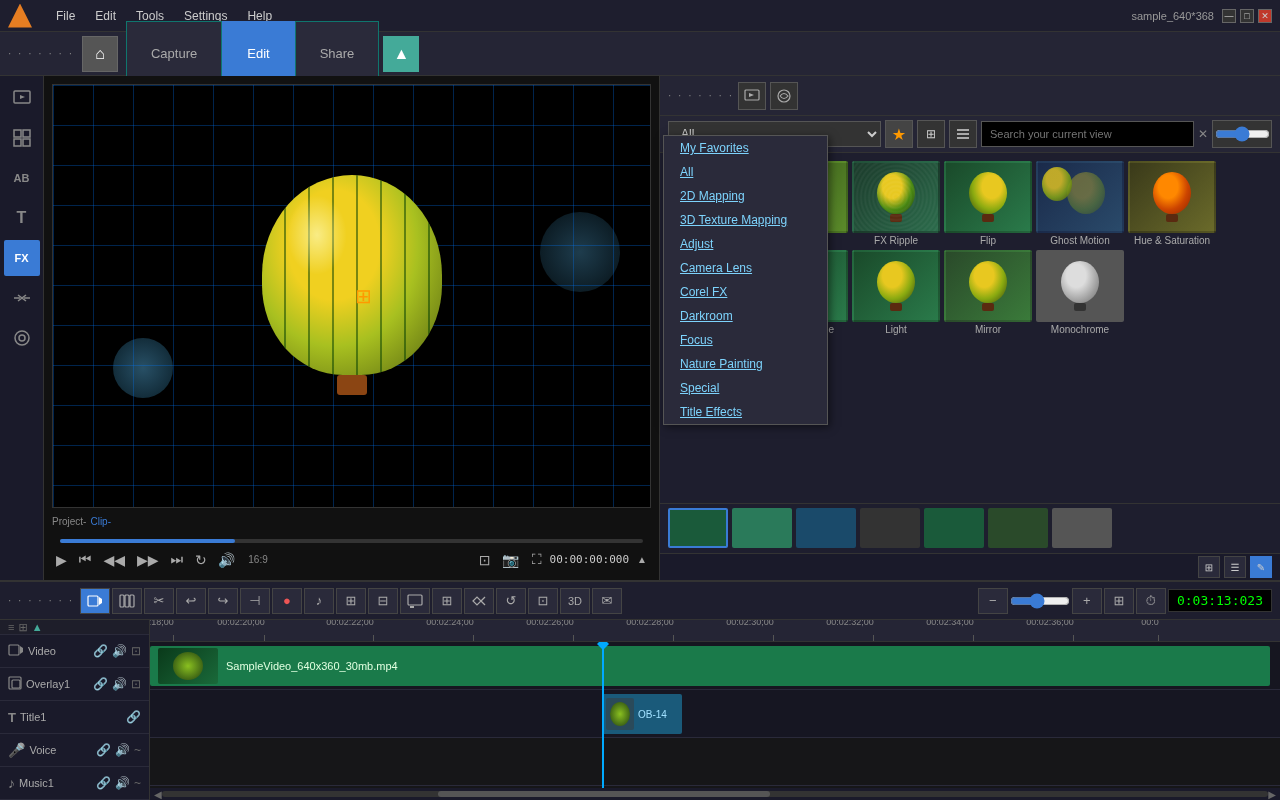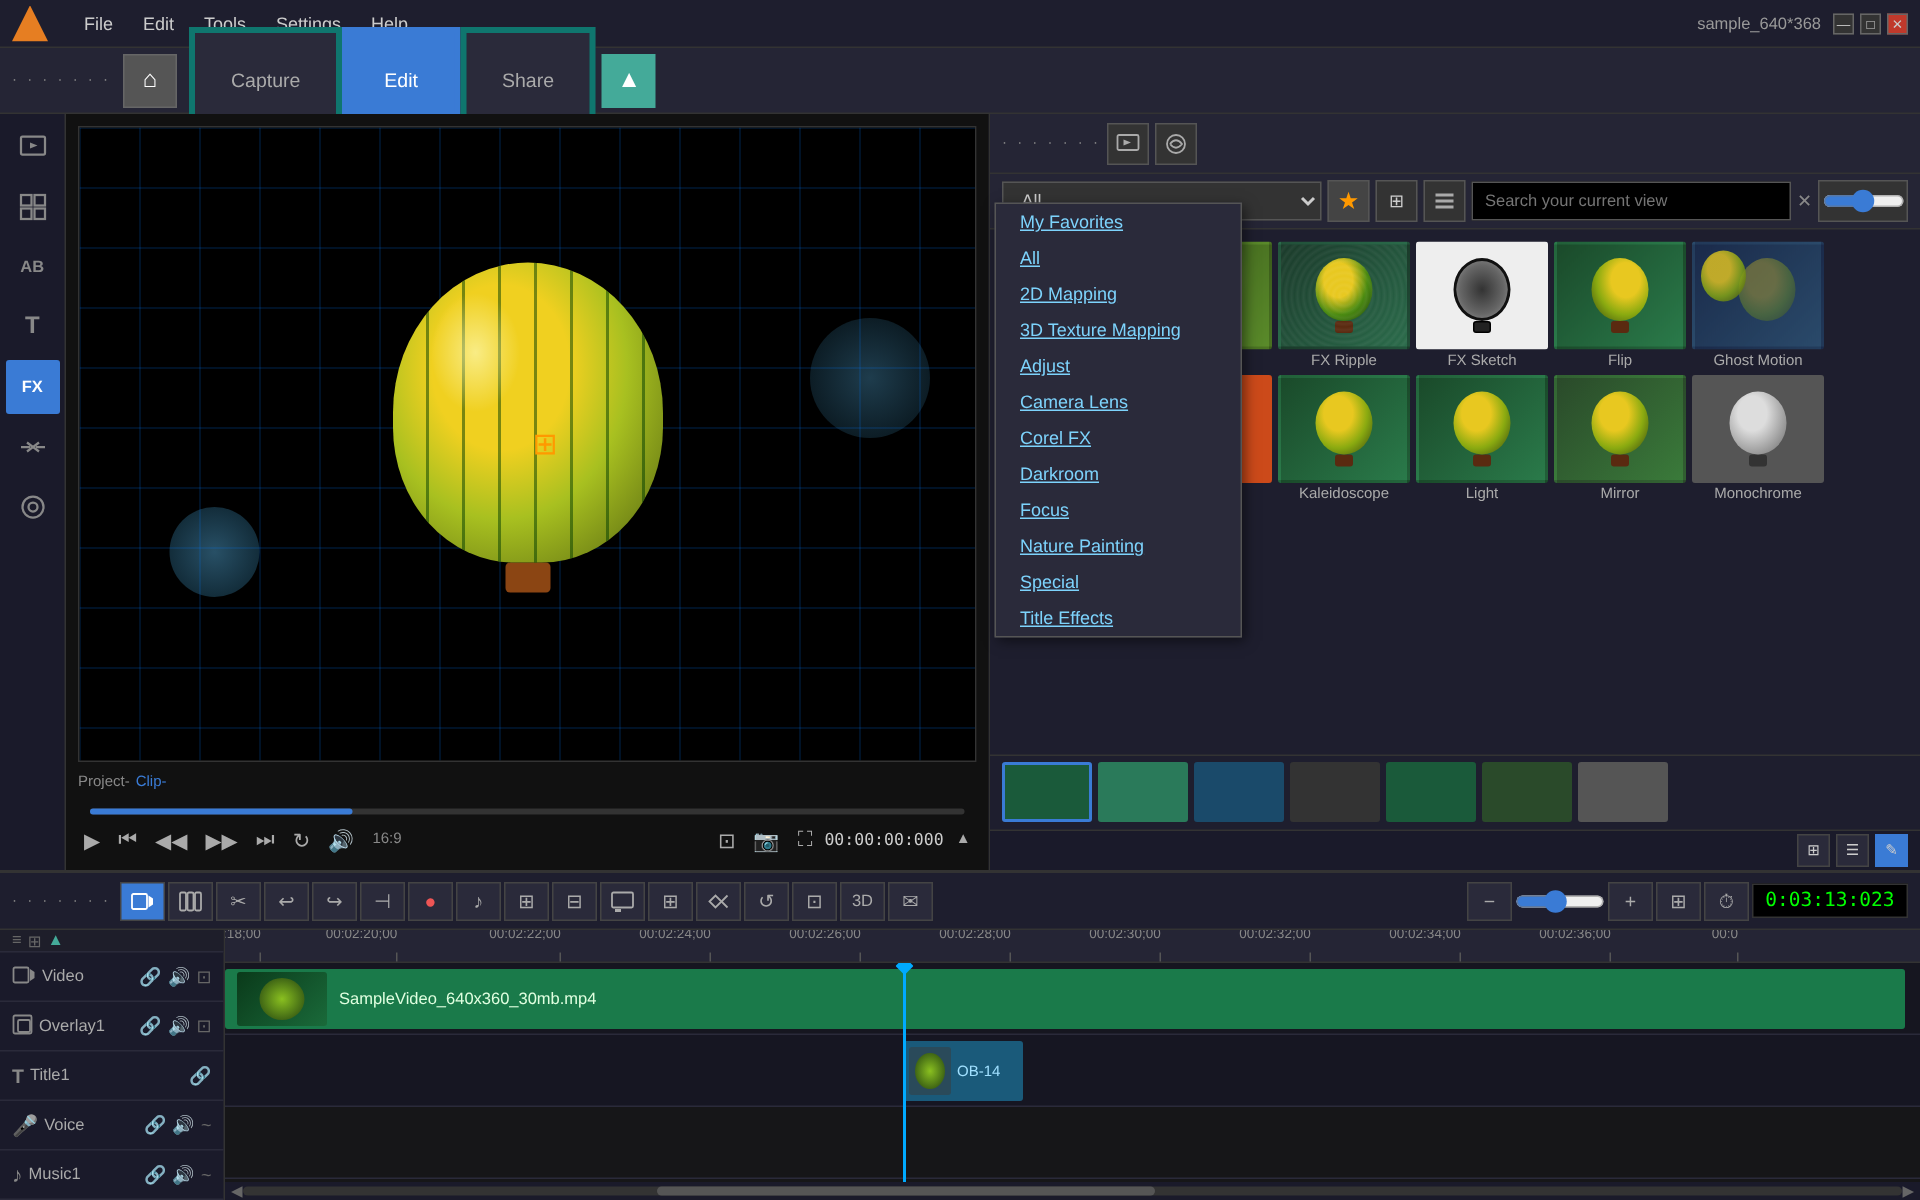--- a/index.html
+++ b/index.html
@@ -11,21 +11,21 @@
     #app-icon { width: 24px; height: 24px; background: #e67e22; clip-path: polygon(50% 0%, 0% 100%, 100% 100%); }
     #menu-bar { display: flex; gap: 4px; }
     .menu-item { padding: 2px 8px; cursor: pointer; color: #ccc; font-size: 12px; }
     #title-bar-right { display: flex; align-items: center; gap: 8px; color: #999; font-size: 11px; }
     #window-controls { display: flex; gap: 4px; }
     .win-btn { width: 14px; height: 14px; border: 1px solid #666; background: #333; cursor: pointer; display: flex; align-items: center; justify-content: center; font-size: 9px; color: #ccc; }
 
     
     #nav-bar { background: #252535; height: 44px; display: flex; align-items: center; padding: 0 8px; border-bottom: 1px solid #333; }
     #nav-tabs { display: flex; gap: 0; margin-left: 8px; }
-    .nav-tab { padding: 24px 24px; cursor: pointer; font-size: 13px; color: #aaa; background: #2a2a3a; border: 4px solid #0f766e; }
+    .nav-tab { padding: 24px 24px; cursor: pointer; font-size: 13px; color: #aaa; background: #2a2a3a; border: 1px solid #0f766e; }
     .nav-tab.active { background: #3a7bd5; color: #fff; border-color: #3a7bd5; }
     #home-btn { width: 36px; height: 36px; background: #555; display: flex; align-items: center; justify-content: center; cursor: pointer; border: 1px solid #666; color: #fff; font-size: 16px; }
     #upload-btn { width: 36px; height: 36px; background: #4a9; display: flex; align-items: center; justify-content: center; cursor: pointer; color: #fff; font-size: 16px; margin-left: 4px; }
     #dots-top { color: #888; font-size: 10px; letter-spacing: 2px; margin-right: 8px; }
 
     
     #main-content { display: flex; height: calc(800px - 76px - 220px); background: #1a1a2e; }
 
     
     #preview-area { width: 615px; flex-shrink: 0; background: #111; position: relative; padding: 8px; display: flex; flex-direction: column; }
@@ -309,31 +309,20 @@
             <div class="bt-balloon">
               <div class="bt-balloon-body" style="background:radial-gradient(ellipse at 40% 35%,#e8c820 30%,#4a8a10 60%,#204010 100%);width:38px;height:42px;"></div>
               <div style="width:12px;height:8px;background:#5a2a10;margin:0 auto;border-radius:2px;"></div>
             </div>
           </div>
           <div style="position:absolute;inset:0;background:repeating-radial-gradient(circle at 50% 50%,transparent 5px,rgba(255,255,255,0.05) 7px,transparent 9px);pointer-events:none;"></div>
         </div>
         <div class="fx-label">FX Ripple</div>
       </div>
 
-      <div class="fx-item">
-        <div class="fx-thumb" style="background:#eee;">
-          <div class="balloon-thumb">
-            <div class="bt-balloon">
-              <div class="bt-balloon-body" style="background:radial-gradient(ellipse, #333 0%, #666 60%, #999 100%);width:38px;height:42px;border:2px solid #111;"></div>
-              <div style="width:12px;height:8px;background:#222;margin:0 auto;border-radius:2px;border:1px solid #000;"></div>
-            </div>
-          </div>
-        </div>
-        <div class="fx-label">FX Sketch</div>
-      </div>
 
       <div class="fx-item">
         <div class="fx-thumb" style="background:linear-gradient(135deg,#1a4a2a,#2a7a4a);">
           <div class="balloon-thumb">
             <div class="bt-balloon" style="transform:scaleX(-1);">
               <div class="bt-balloon-body" style="background:radial-gradient(ellipse at 40% 35%,#e8c820 30%,#8aaa10 60%,#304010 100%);width:38px;height:42px;"></div>
               <div style="width:12px;height:8px;background:#5a2a10;margin:0 auto;border-radius:2px;"></div>
             </div>
           </div>
         </div>

